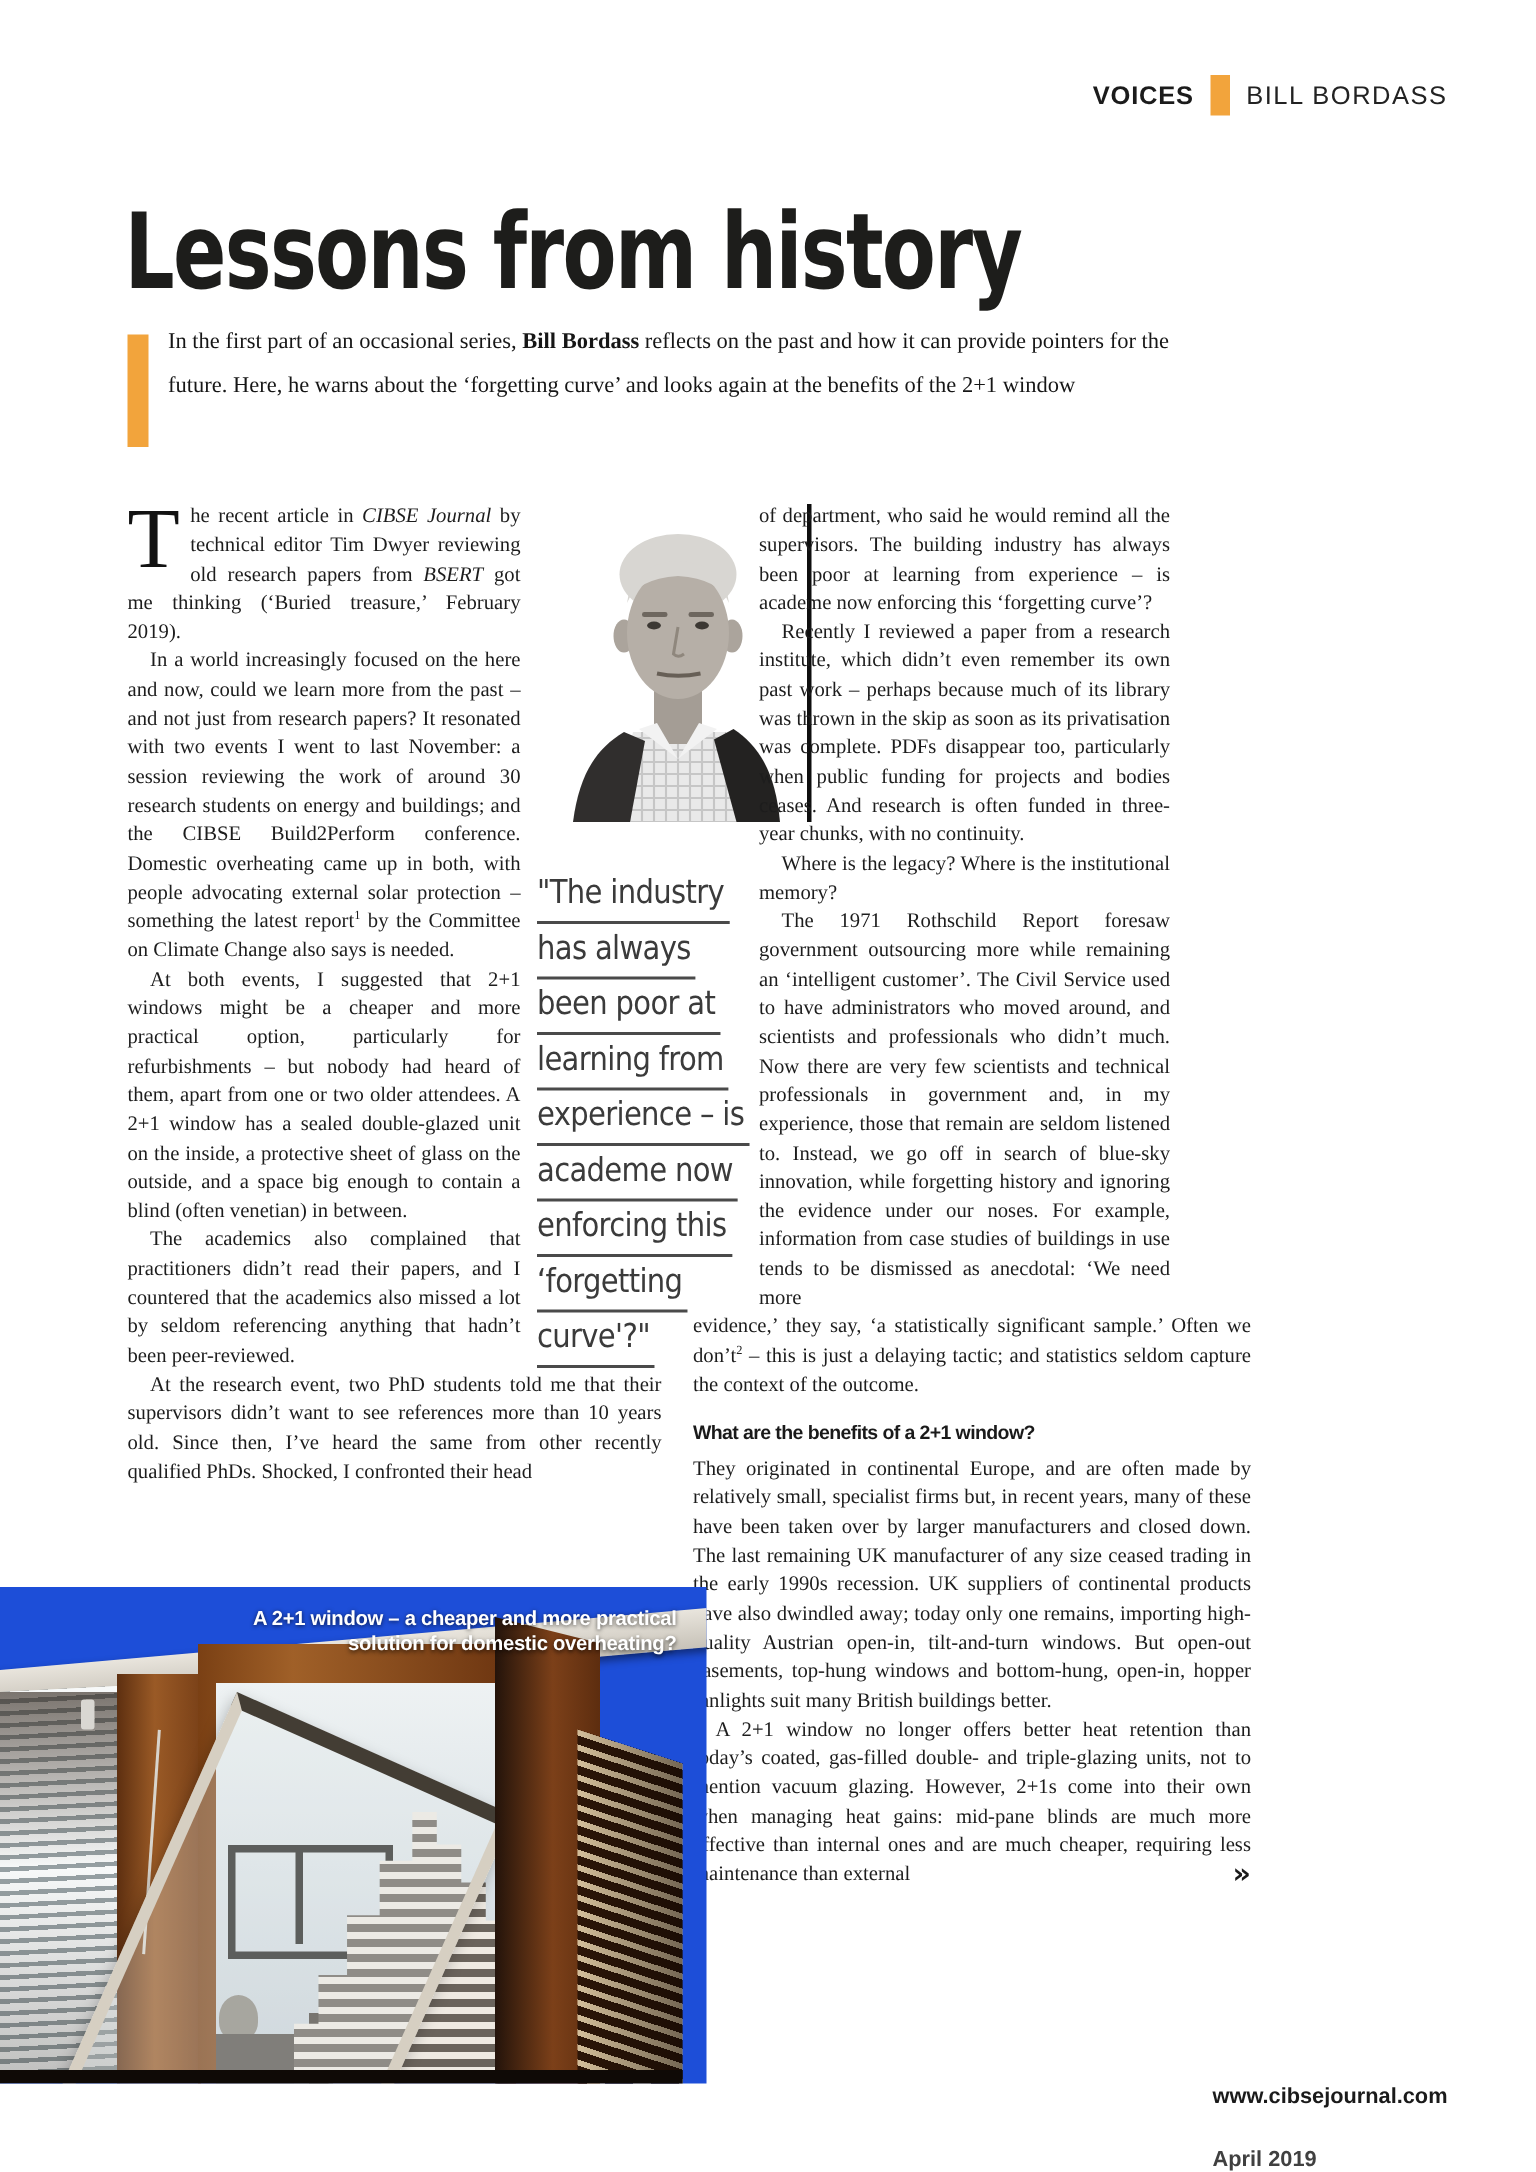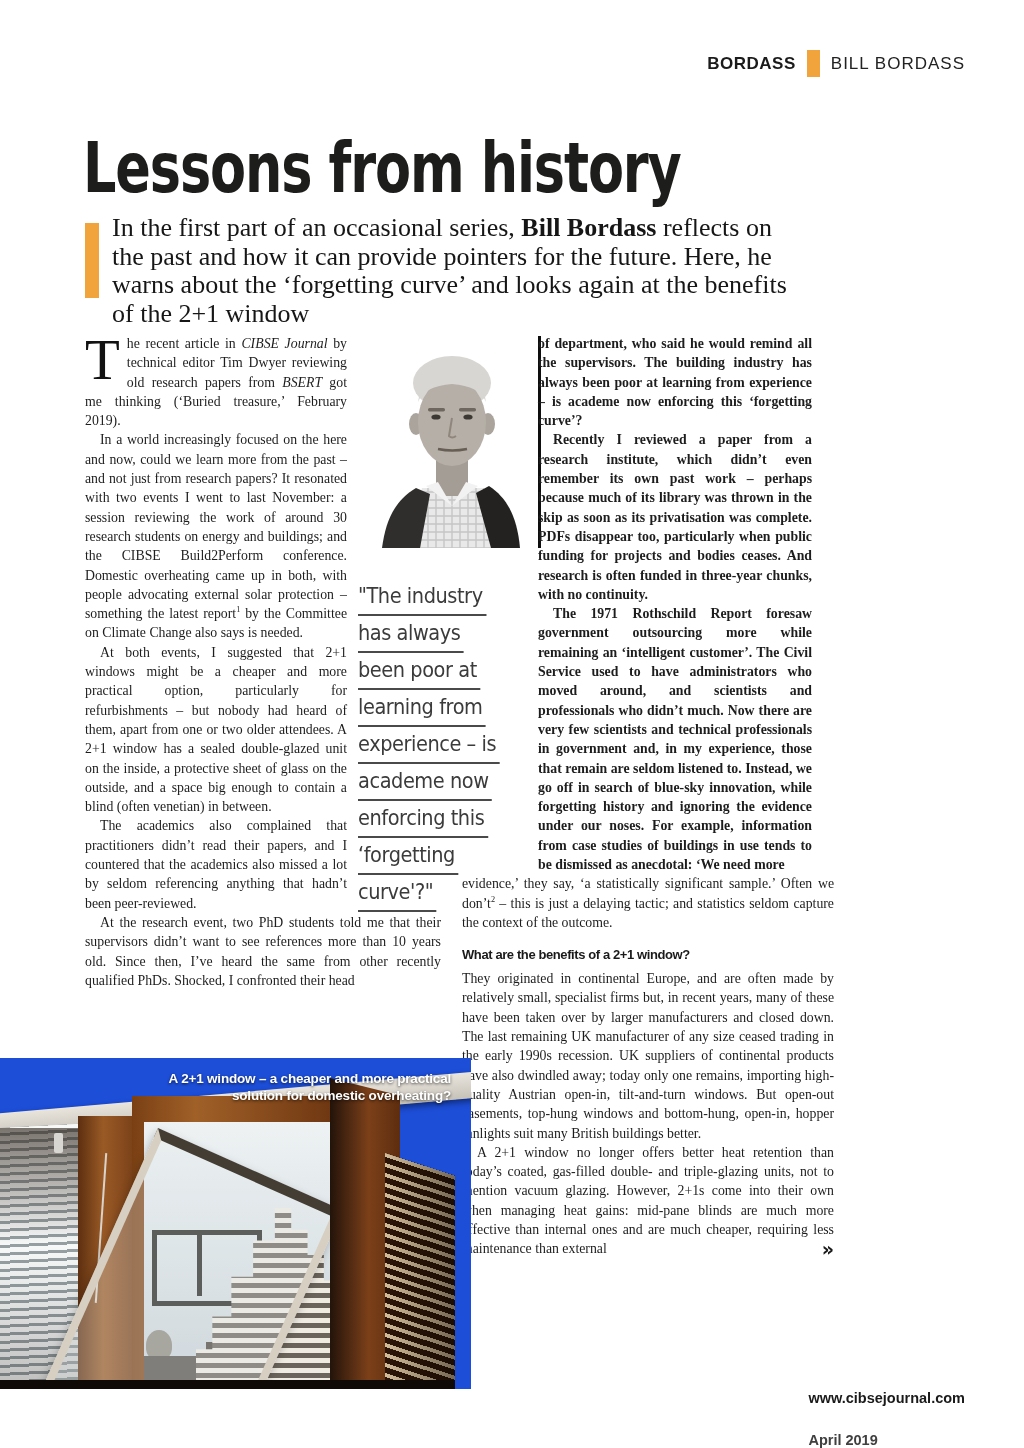--- a/index.html
+++ b/index.html
@@ -15,32 +15,32 @@
   .hdr .author{font-weight:400;letter-spacing:1px;color:#222;}
 
   
   .title{position:absolute;left:83px;top:133px;margin:0;
          font-family:"DejaVu Sans",sans-serif;font-weight:700;font-size:70px;line-height:1;
          letter-spacing:-1.5px;color:#1d1d1b;transform:scaleX(.75);transform-origin:left top;white-space:nowrap;}
 
   
   .sf-bar{position:absolute;left:85px;top:223px;width:14px;height:75px;background:var(--accent);}
   .standfirst{position:absolute;left:112px;top:214px;width:688px;margin:0;
-              font-size:26px;line-height:28.5px;color:#161616;}
+              font-size:15px;line-height:28.5px;color:#161616;}
   .seg-b{font-weight:700;} .seg-i{font-style:italic;}
   sup{font-size:60%;line-height:0;vertical-align:super;}
 
   
   .flow p{margin:0;text-align:justify;font-size:13.8px;line-height:19.3px;color:#1d1d1d;}
   .flow p.ind{text-indent:15px;}
   .left-flow{position:absolute;left:85px;top:334px;width:356px;}
   .left-flow p.narrow{width:262px;}
   .left-flow p.wide{width:356px;}
   .right-flow{position:absolute;left:462px;top:334px;width:372px;}
-  .right-flow .narrow-wrap{margin-left:76px;width:274px;font-weight:bold;}
+  .right-flow .narrow-wrap{margin-left:44px;width:274px;}
   .right-flow p.wide{width:372px;}
   .dropcap{float:left;font-size:57px;line-height:46px;padding:3px 7px 0 0;color:#121212;}
 
   
   .portrait{position:absolute;left:368px;top:336px;width:170px;height:212px;background:#ffffff;
             border-right:3px solid #0e0e0e;}
   .portrait svg{display:block;}
 
   
   .pullquote{position:absolute;left:358px;top:582px;width:200px;
@@ -104,21 +104,21 @@
   .footer .site{font-weight:700;font-size:14.5px;}
   .footer .issue{font-weight:700;font-size:14.5px;color:#404040;}
   .footer .pageno{font-weight:700;font-size:21px;}
 </style>
 </head>
 <body>
 
 <div class="page">
 
   <div class="hdr">
-    <span class="section">BORDASS</span>
+    <span class="section">VOICES</span>
     <span class="accent-block"></span>
     <span class="author">BILL BORDASS</span>
   </div>
 
   <h1 class="title">Lessons from history</h1>
 
   <div class="sf-bar"></div>
   <p class="standfirst"><span>In the first part of an occasional series, </span><span class="seg-b">Bill Bordass</span><span> reflects on the past and how it can provide pointers for the future. Here, he warns about the ‘forgetting curve’ and looks again at the benefits of the 2+1 window</span></p>
 
   <div class="flow left-flow">
@@ -167,20 +167,21 @@
     <div class="pq-line">academe now</div>
     <div class="pq-line">enforcing this</div>
     <div class="pq-line">‘forgetting</div>
     <div class="pq-line">curve'?"</div>
   </div>
 
   <div class="flow right-flow">
     <div class="narrow-wrap">
       <p><span>of department, who said he would remind all the supervisors. The building industry has always been poor at learning from experience – is academe now enforcing this ‘forgetting curve’?</span></p>
       <p class="ind"><span>Recently I reviewed a paper from a research institute, which didn’t even remember its own past work – perhaps because much of its library was thrown in the skip as soon as its privatisation was complete. PDFs disappear too, particularly when public funding for projects and bodies ceases. And research is often funded in three-year chunks, with no continuity.</span></p>
+      <p class="ind"><span>Where is the legacy? Where is the institutional memory?</span></p>
       <p class="ind"><span>The 1971 Rothschild Report foresaw government outsourcing more while remaining an ‘intelligent customer’. The Civil Service used to have administrators who moved around, and scientists and professionals who didn’t much. Now there are very few scientists and technical professionals in government and, in my experience, those that remain are seldom listened to. Instead, we go off in search of blue-sky innovation, while forgetting history and ignoring the evidence under our noses. For example, information from case studies of buildings in use tends to be dismissed as anecdotal: ‘We need more</span></p>
     </div>
     <p class="wide"><span>evidence,’ they say, ‘a statistically significant sample.’ Often we don’t</span><sup>2</sup><span> – this is just a delaying tactic; and statistics seldom capture the context of the outcome.</span></p>
     <h2 class="sec-heading">What are the benefits of a 2+1 window?</h2>
     <p class="sec"><span>They originated in continental Europe, and are often made by relatively small, specialist firms but, in recent years, many of these have been taken over by larger manufacturers and closed down. The last remaining UK manufacturer of any size ceased trading in the early 1990s recession. UK suppliers of continental products have also dwindled away; today only one remains, importing high-quality Austrian open-in, tilt-and-turn windows. But open-out casements, top-hung windows and bottom-hung, open-in, hopper fanlights suit many British buildings better.</span></p>
     <p class="sec ind"><span><span>A 2+1 window no longer offers better heat retention than today’s coated, gas-filled double- and triple-glazing units, not to mention vacuum glazing. However, 2+1s come into their own when managing heat gains: mid-pane blinds are much more effective than internal ones and are much cheaper, requiring less maintenance than external</span></span><span class="continue-marker">»</span></p>
   </div>
 
   <div class="photo">
     <div class="ph-beam"></div>

